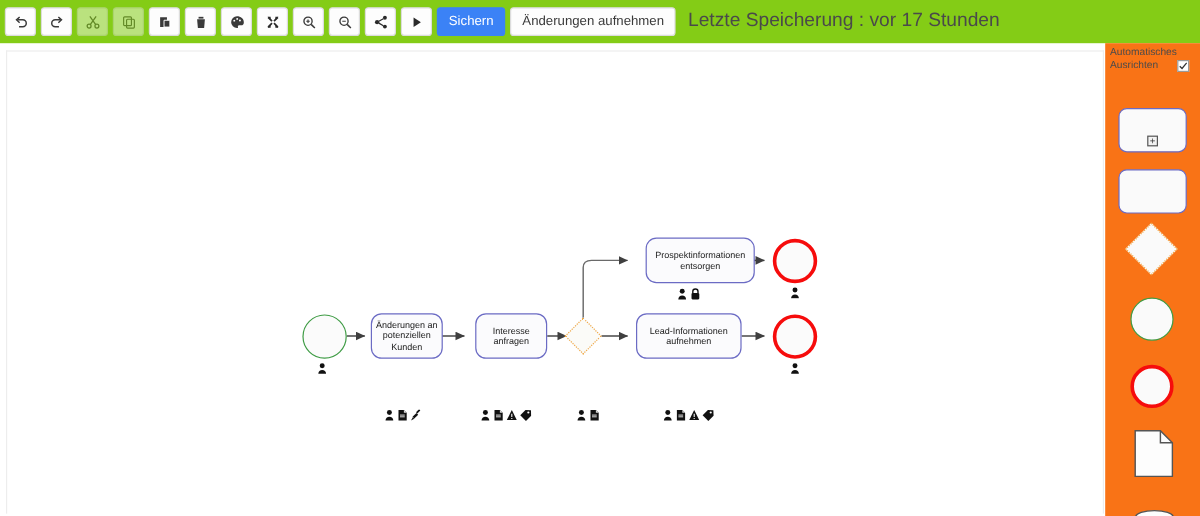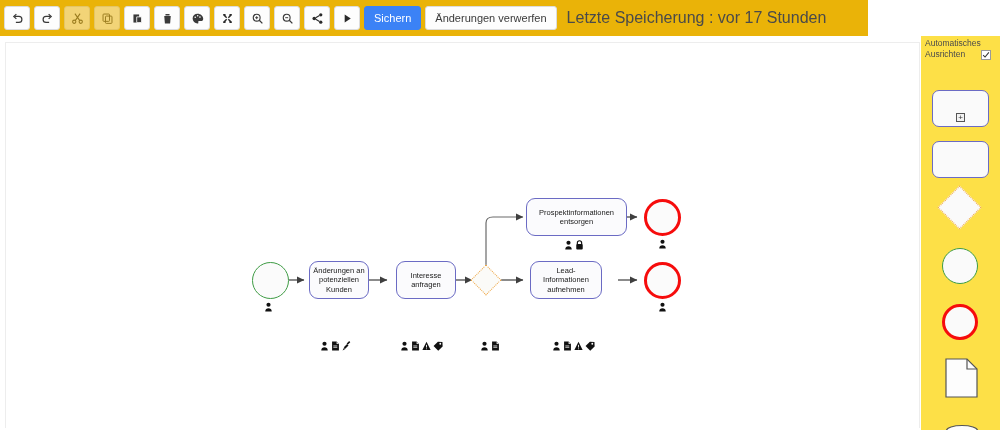--- a/index.html
+++ b/index.html
@@ -8,24 +8,24 @@
     width: 1000px; height: 430px;
     background: #ffffff;
     font-family: "Liberation Sans", sans-serif;
     overflow: hidden;
   }
   #app { position: relative; width: 1000px; height: 430px; }
 
   
   .toolbar {
     position: absolute; top: 0; left: 0;
-    width: 868px; height: 36px;
+    width: 1000px; height: 36px;
     display: flex; align-items: center;
     padding: 0 4px;
-    background: #eab308;
+    background: #84cc16;
   }
   .tb-btn {
     width: 26px; height: 24px;
     margin-right: 4px;
     border: 1px solid #dcdcdc;
     border-radius: 3px;
     background: #fdfdfd;
     display: flex; align-items: center; justify-content: center;
     cursor: pointer;
     flex: none;
@@ -102,21 +102,21 @@
     display: flex; align-items: center; gap: 2px;
     height: 11px;
   }
   .badges svg { display:block; }
 
   
   .rpanel {
     position: absolute;
     left: 921px; top: 36px;
     width: 79px; height: 394px;
-    background: #fde047;
+    background: #f97316;
   }
   .autolabel {
     position: absolute; left: 4px; top: 2px;
     width: 76px;
     font-size: 8.5px; color: #4b4b4b; line-height: 1.35;
   }
   .autorow { display: flex; align-items: center; gap: 16px; }
   .chk {
     width: 10px; height: 10px;
     border: 1px solid #9a9a9a;
@@ -240,21 +240,21 @@
         </svg>
     </div>
 
     <div class="tb-btn">
       <svg width="13" height="13" viewBox="0 0 16 16">
           <path d="M4.5 3.2 12 8l-7.5 4.8z" fill="#2a2a2a"></path>
         </svg>
     </div>
 
     <div class="tb-text primary">Sichern</div>
-    <div class="tb-text">Änderungen verwerfen</div>
+    <div class="tb-text">Änderungen aufnehmen</div>
     <div class="tb-status">Letzte Speicherung : vor 17 Stunden</div>
   </div>
 
   <div class="canvas">
     <div class="diagram">
 
       <svg width="915" height="386" style="position:absolute;left:0;top:0">
         <defs>
           <marker id="ah" markerWidth="7" markerHeight="7" refX="6.2" refY="3" orient="auto">
             <path d="M0,0 L6.5,3 L0,6 z" fill="#3f3f3f"></path>
@@ -333,35 +333,35 @@
             <circle cx="5" cy="3" r="2.3" fill="#111"></circle>
             <path d="M1.4 10.5c0-2.2 1.6-3.5 3.6-3.5s3.6 1.3 3.6 3.5z" fill="#111"></path>
           </svg>
         <svg width="9" height="10" viewBox="0 0 10 11">
             <path d="M1.2.6h5l2.6 2.6v7.2H1.2z" fill="#111"></path>
             <path d="M6.2.6v2.6h2.6" fill="#d8d8d8"></path>
             <path d="M2.6 5.4h4.4M2.6 7h4.4" stroke="#fff" stroke-width=".8"></path>
           </svg>
       </div>
 
-      <div class="node task" style="left:520px;top:155px;width:101px;height:38px;">
+      <div class="node task" style="left:532px;top:155px;width:91px;height:38px;">
         <span>Prospektinformationen entsorgen</span>
       </div>
       <div class="badges" style="left:558px;top:196px;">
         <svg width="9" height="10" viewBox="0 0 10 11">
             <circle cx="5" cy="3" r="2.3" fill="#111"></circle>
             <path d="M1.4 10.5c0-2.2 1.6-3.5 3.6-3.5s3.6 1.3 3.6 3.5z" fill="#111"></path>
           </svg>
         <svg width="9" height="10" viewBox="0 0 10 11">
             <path d="M2.6 4.6V3.2a2.4 2.4 0 0 1 4.8 0v1.4" fill="none" stroke="#111" stroke-width="1.3"></path>
             <rect x="1.4" y="4.5" width="7.2" height="6" rx="1" fill="#111"></rect>
           </svg>
       </div>
 
-      <div class="node task" style="left:524px;top:218px;width:72px;height:38px;">
+      <div class="node task" style="left:524px;top:218px;width:88px;height:38px;">
         <span>Lead-Informationen aufnehmen</span>
       </div>
       <div class="badges" style="left:546px;top:297px;">
         <svg width="9" height="10" viewBox="0 0 10 11">
             <circle cx="5" cy="3" r="2.3" fill="#111"></circle>
             <path d="M1.4 10.5c0-2.2 1.6-3.5 3.6-3.5s3.6 1.3 3.6 3.5z" fill="#111"></path>
           </svg>
         <svg width="9" height="10" viewBox="0 0 10 11">
             <path d="M1.2.6h5l2.6 2.6v7.2H1.2z" fill="#111"></path>
             <path d="M6.2.6v2.6h2.6" fill="#d8d8d8"></path>

